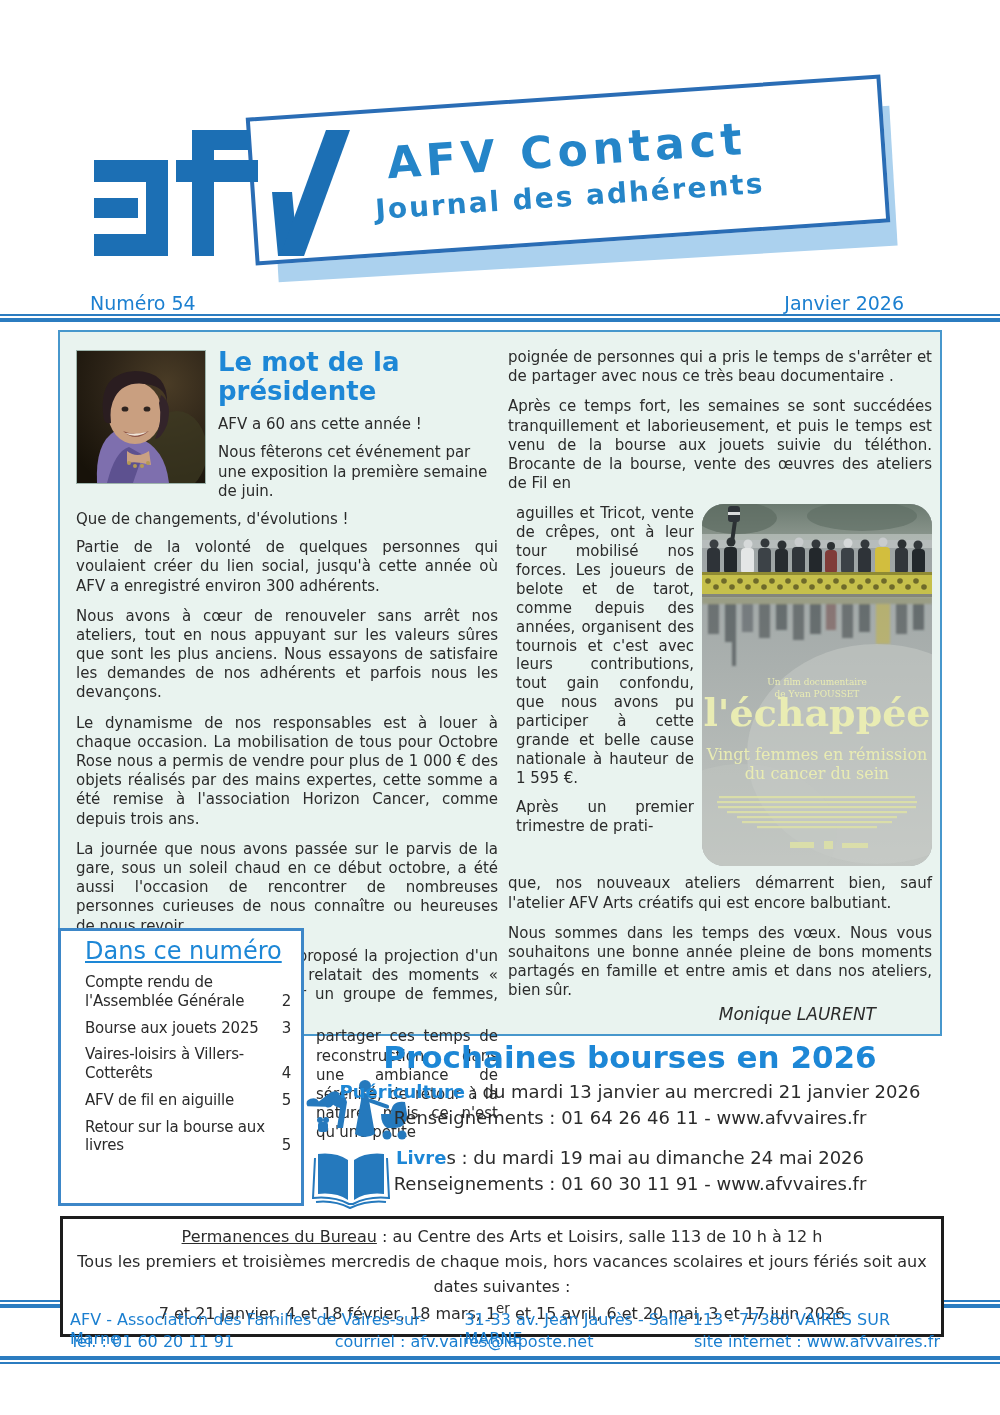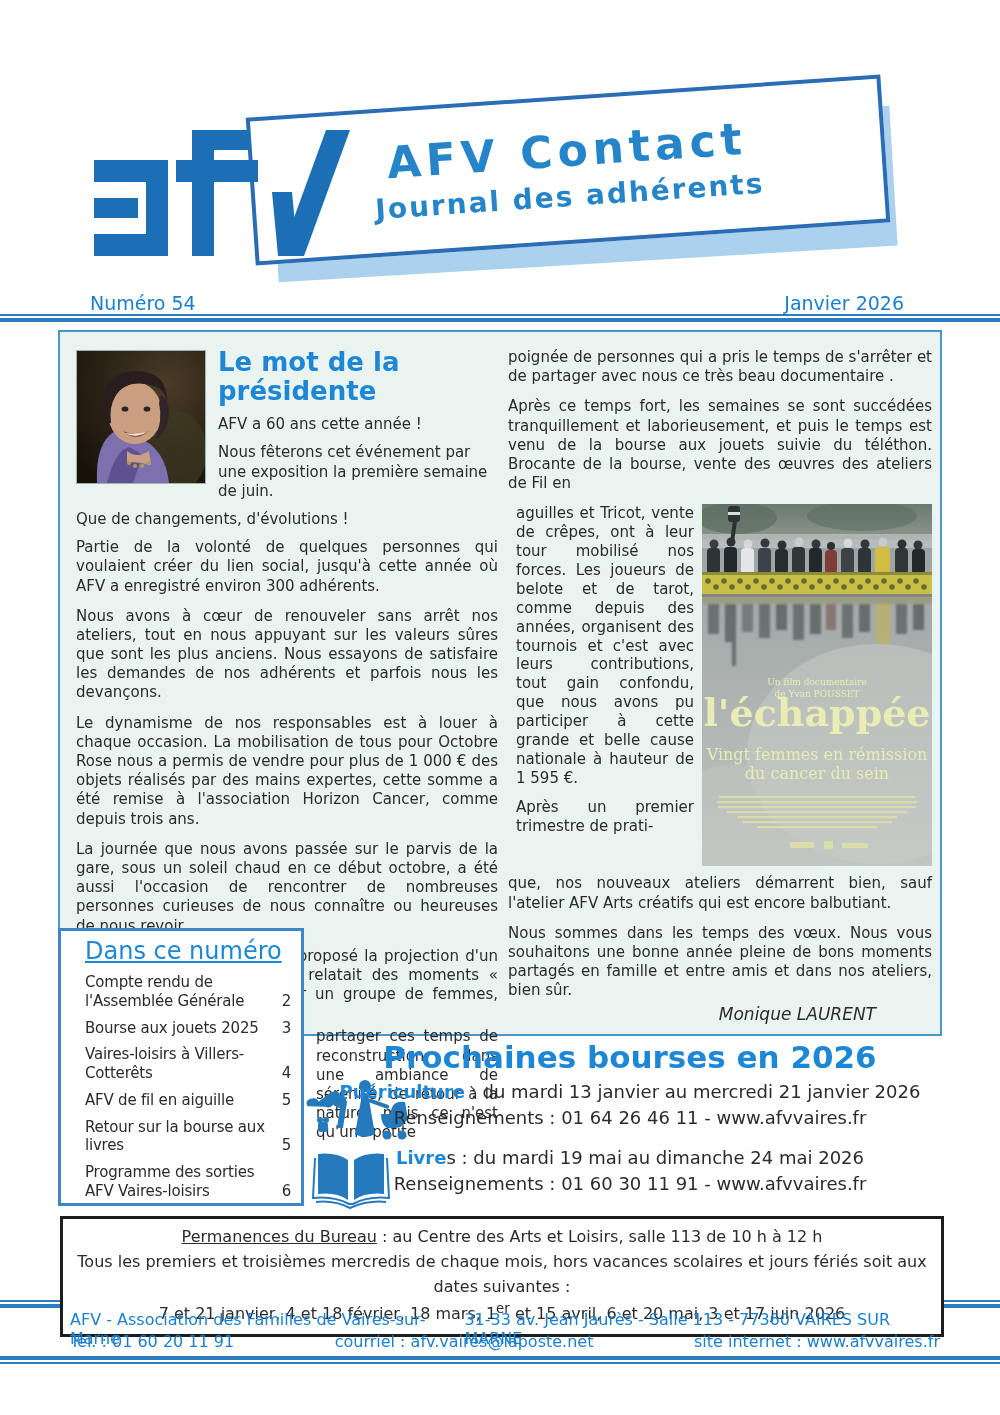--- a/index.html
+++ b/index.html
@@ -49,21 +49,21 @@
   .clearfix { clear:both; }
 
   .left-tail { display:flex; }
   .tail-spacer { width:240px; flex:none; }
   .tail-text { width:182px; font-size:15px; line-height:1.28; text-align:justify; }
 
   
   .poster-row { display:flex; margin-bottom:8px; }
   .narrow { width:186px; margin-right:8px;margin-left:8px; }
   .narrow p { font-size:15px; line-height:1.26; text-align:justify; margin:0 0 10px 0; }
-  .poster { position:relative; width:230px; height:362px; flex:none; overflow:hidden; background:#a7adad; }
+  .poster { position:relative; width:230px; height:362px; flex:none; overflow:hidden; background:#a7adad;border-radius:22px; }
   .poster svg { position:absolute; left:0; top:0; }
   .poster-kicker {
     position:absolute; left:0; width:100%; top:173px; text-align:center;
     color:#e9ecb3; font-family:"DejaVu Serif", serif; font-size:9px; line-height:1.25;
   }
   .poster-title {
     position:absolute; left:0; width:100%; top:188px; text-align:center;
     color:#e9ecb3; font-family:"DejaVu Serif", serif; font-size:38px; font-weight:bold; line-height:1.1;
   }
   .poster-sub {
@@ -355,24 +355,20 @@
       <span class="toc-page">4</span>
     </div>
     <div class="toc-row">
       <span>AFV de fil en aiguille</span>
       <span class="toc-page">5</span>
     </div>
     <div class="toc-row">
       <span>Retour sur la bourse aux livres</span>
       <span class="toc-page">5</span>
     </div>
-    <div class="toc-row">
-      <span>Programme des sorties AFV Vaires-loisirs</span>
-      <span class="toc-page">6</span>
-    </div>
   </div>
 
   <svg class="icon-puericulture" width="108" height="66" viewBox="0 0 108 66">
     <g fill="#2579bd">
 
       <path d="M4 28 Q2 22 8 21 Q14 20 16 25 L28 18 Q34 15 38 20 L30 30 Q26 34 22 31 Z" transform="rotate(-8 20 26)"></path>
       <path d="M30 22 Q40 14 44 26 L40 52 L34 52 L37 32 Q30 30 28 26 Z"></path>
 
       <circle cx="17" cy="44" r="3"></circle>
         <circle cx="23" cy="44" r="3"></circle>

